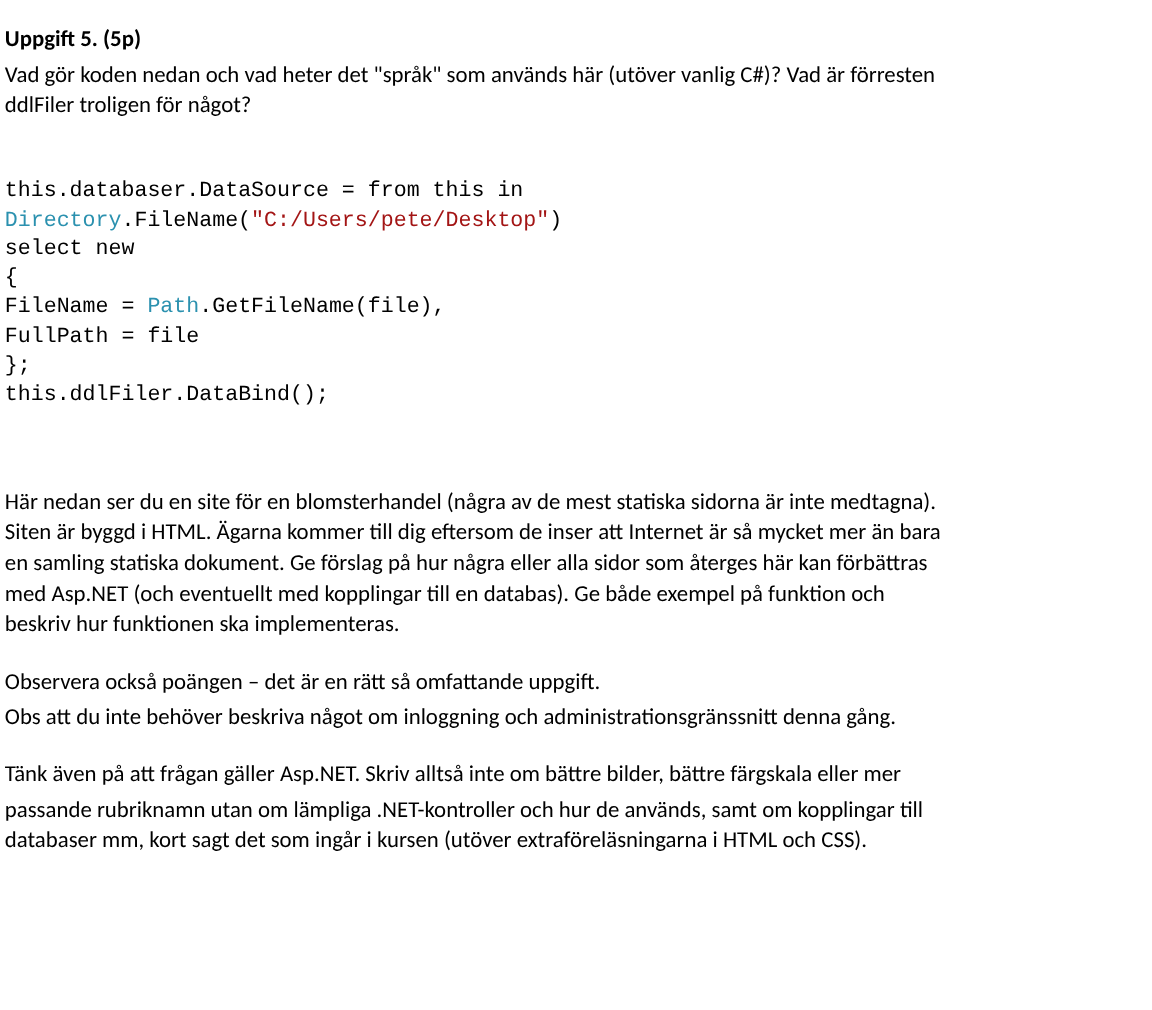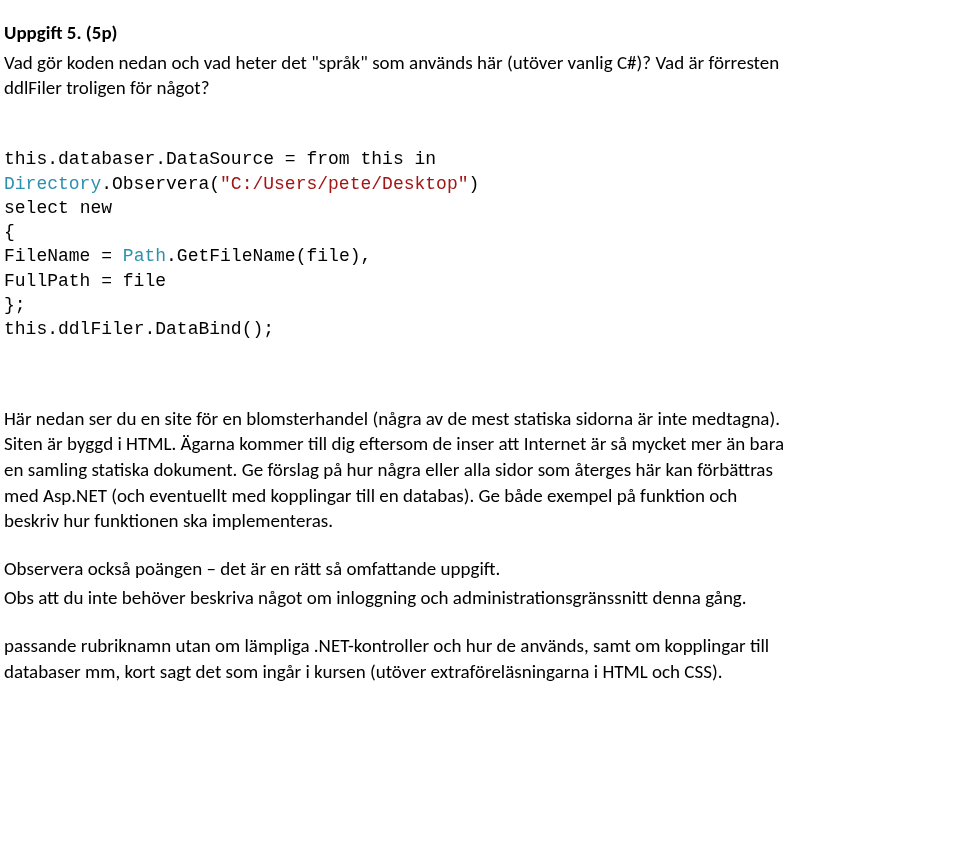--- a/index.html
+++ b/index.html
@@ -44,34 +44,35 @@
 
 <div class="page">
 
   <div class="block">
     <p class="para bold">Uppgift 5. (5p)</p>
     <p class="para">Vad gör koden nedan och vad heter det "språk" som används här (utöver vanlig C#)? Vad är förresten ddlFiler troligen för något?</p>
     <div class="gap-md"></div>
 
     <div class="code">
 <span><span class="c-blue">this</span><span class="c-black">.databaser.DataSource = </span><span class="c-blue">from</span><span class="c-black"> this </span><span class="c-blue">in</span></span>
-<span><span class="c-dkcyan">Directory</span><span class="c-black">.Observera(</span><span class="c-red">"C:/Users/pete/Desktop"</span><span class="c-black">)</span></span>
+<span><span class="c-dkcyan">Directory</span><span class="c-black">.FileName(</span><span class="c-red">"C:/Users/pete/Desktop"</span><span class="c-black">)</span></span>
 <span><span class="c-blue">select</span><span class="c-black"> </span><span class="c-blue">new</span></span>
 <span><span class="c-black">{</span></span>
 <span><span class="c-black">FileName = </span><span class="c-dkcyan">Path</span><span class="c-black">.GetFileName(file),</span></span>
 <span><span class="c-black">FullPath = file</span></span>
 <span><span class="c-black">};</span></span>
 <span><span class="c-blue">this</span><span class="c-black">.ddlFiler.DataBind();</span></span>
 </div>
   </div>
 
   <div class="gap-lg"></div>
 
   <div class="block">
     <p class="para">Här nedan ser du en site för en blomsterhandel (några av de mest statiska sidorna är inte medtagna). Siten är byggd i HTML. Ägarna kommer till dig eftersom de inser att Internet är så mycket mer än bara en samling statiska dokument. Ge förslag på hur några eller alla sidor som återges här kan förbättras med Asp.NET (och eventuellt med kopplingar till en databas). Ge både exempel på funktion och beskriv hur funktionen ska implementeras.</p>
     <div class="gap-md"></div>
     <p class="para">Observera också poängen – det är en rätt så omfattande uppgift.</p>
     <p class="para">Obs att du inte behöver beskriva något om inloggning och administrationsgränssnitt denna gång.</p>
     <div class="gap-md"></div>
+    <p class="para">Tänk även på att frågan gäller Asp.NET. Skriv alltså inte om bättre bilder, bättre färgskala eller mer</p>
     <p class="para">passande rubriknamn utan om lämpliga .NET-kontroller och hur de används, samt om kopplingar till databaser mm, kort sagt det som ingår i kursen (utöver extraföreläsningarna i HTML och CSS).</p>
   </div>
 
 </div>
 
 </body></html>

